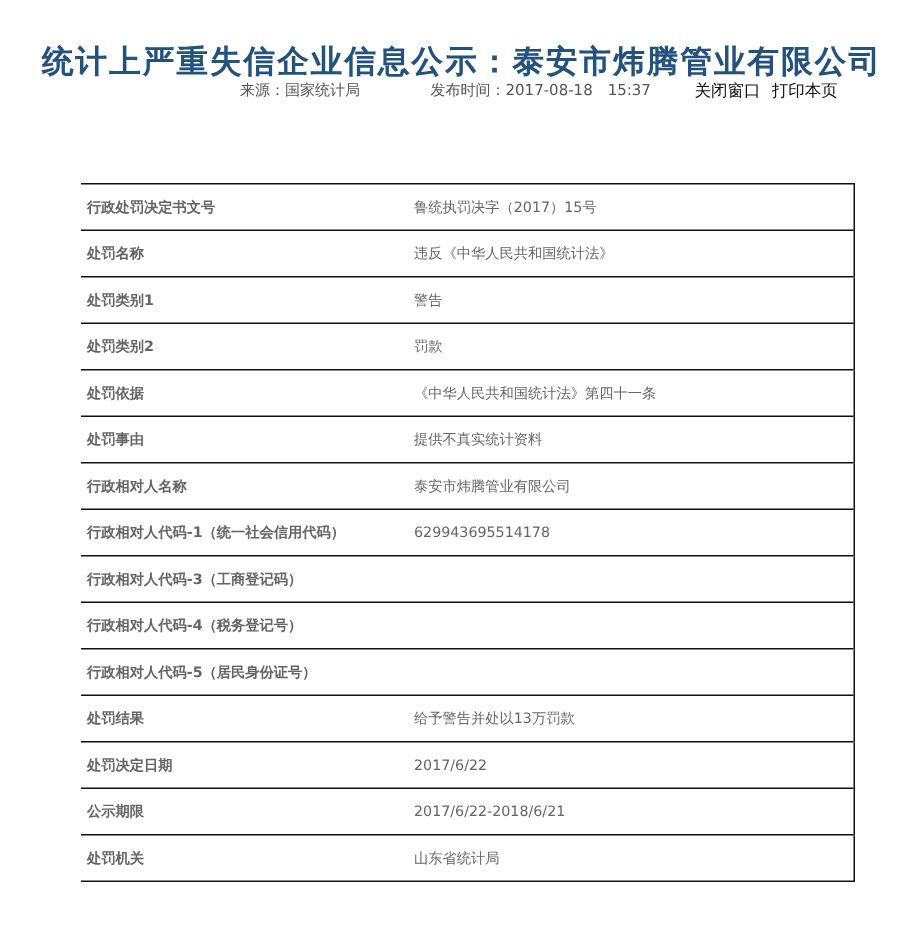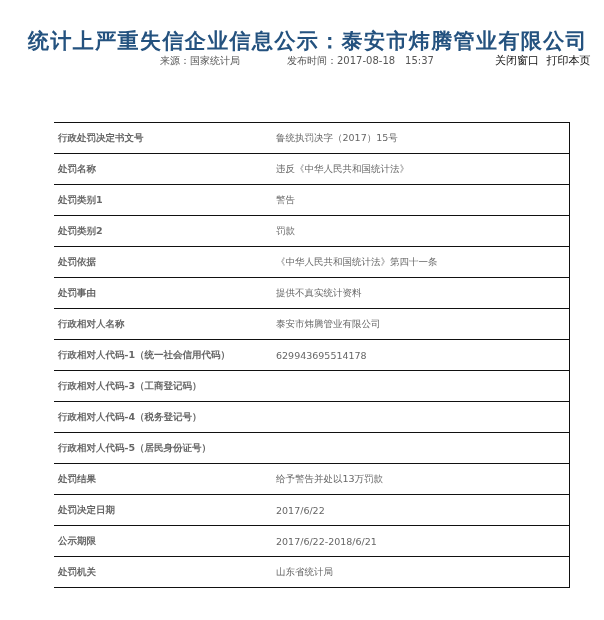--- a/index.html
+++ b/index.html
@@ -41,21 +41,21 @@
       left: 160px;
       white-space: nowrap;
     }
     .meta .time {
       position: absolute;
       left: 287px;
       white-space: nowrap;
     }
     .meta .actions {
       position: absolute;
-      left: 495px;
+      left: 463px;
       white-space: nowrap;
       font-size: 11px;
       color: #111111;
     }
     .meta .actions span {
       display: inline-block;
       margin-right: 4px;
       cursor: pointer;
     }
     .tbl {

